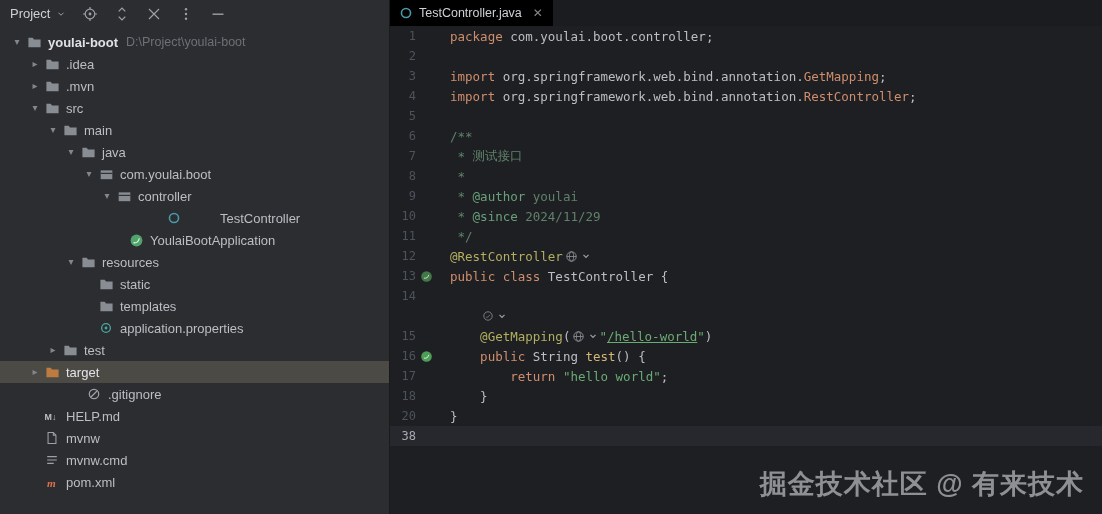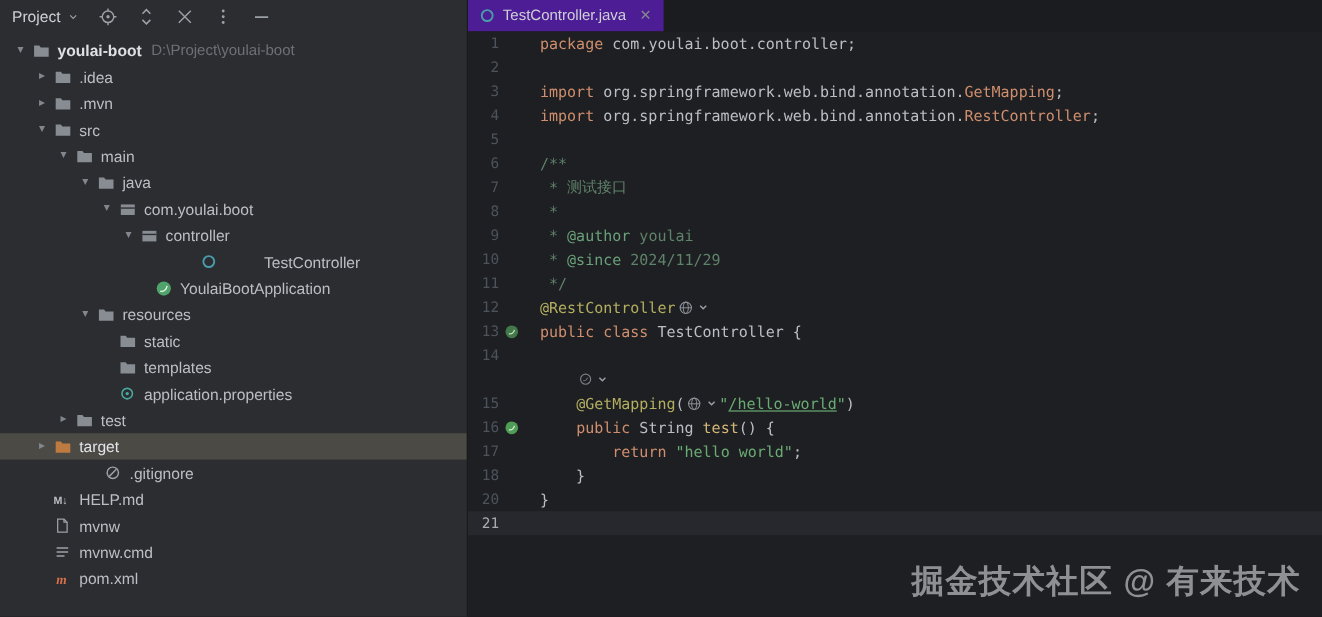--- a/index.html
+++ b/index.html
@@ -20,21 +20,21 @@
   .tree-row.selected { background:#4b4a45; }
   .tree-row.selected .tree-label { color:#e2e4e9; }
   .chevron { width:18px; flex:none; text-align:center; color:#82868d; font-size:10px; line-height:1; }
   .tree-icon { width:16px; height:16px; flex:none; display:flex; align-items:center; justify-content:center; margin-right:6px; }
   .tree-label.bold { font-weight:bold; color:#dfe1e5; }
   .tree-suffix { color:#6d7076; margin-left:8px; font-size:12.5px; }
 
   
   .editor { flex:1; position:relative; display:flex; flex-direction:column; background:#1e1f22; overflow:hidden; }
   .tabbar { height:26px; flex:none; background:#1b1c1f; display:flex; align-items:stretch; }
-  .tab { display:flex; align-items:center; gap:6px; padding:0 10px 0 9px; background:#4c1d95;
+  .tab { display:flex; align-items:center; gap:6px; padding:0 10px 0 9px; background:#000000;
          color:#ced0d6; font-size:12.5px; }
   .tab-icon { width:14px; height:14px; display:flex; align-items:center; justify-content:center; }
   .tab-close { color:#85878c; font-size:12px; margin-left:5px; line-height:1; }
 
   .code-area { flex:1; font-family:"DejaVu Sans Mono", monospace; font-size:12.5px; overflow:hidden; }
   .code-row { height:20px; display:flex; align-items:center; }
   .code-row.caret { background:#26282e; }
   .code-row.caret .ln { color:#a9abb2; }
   .ln { width:26px; flex:none; text-align:right; color:#4d535c; font-size:12px; }
   .gicon { width:20px; flex:none; display:flex; align-items:center; justify-content:center; }
@@ -510,21 +510,21 @@
           </span>
         </div>
         <div class="code-row">
           <span class="ln">20</span>
           <span class="gicon"></span>
           <span class="code">
             <span class="tok pl">}</span>
           </span>
         </div>
         <div class="code-row caret">
-          <span class="ln">21</span>
+          <span class="ln">38</span>
           <span class="gicon"></span>
           <span class="code"></span>
         </div>
       </div>
     <div class="watermark">掘金技术社区 @ 有来技术</div>
   </main>
 
 </div>
 
 </body></html>

